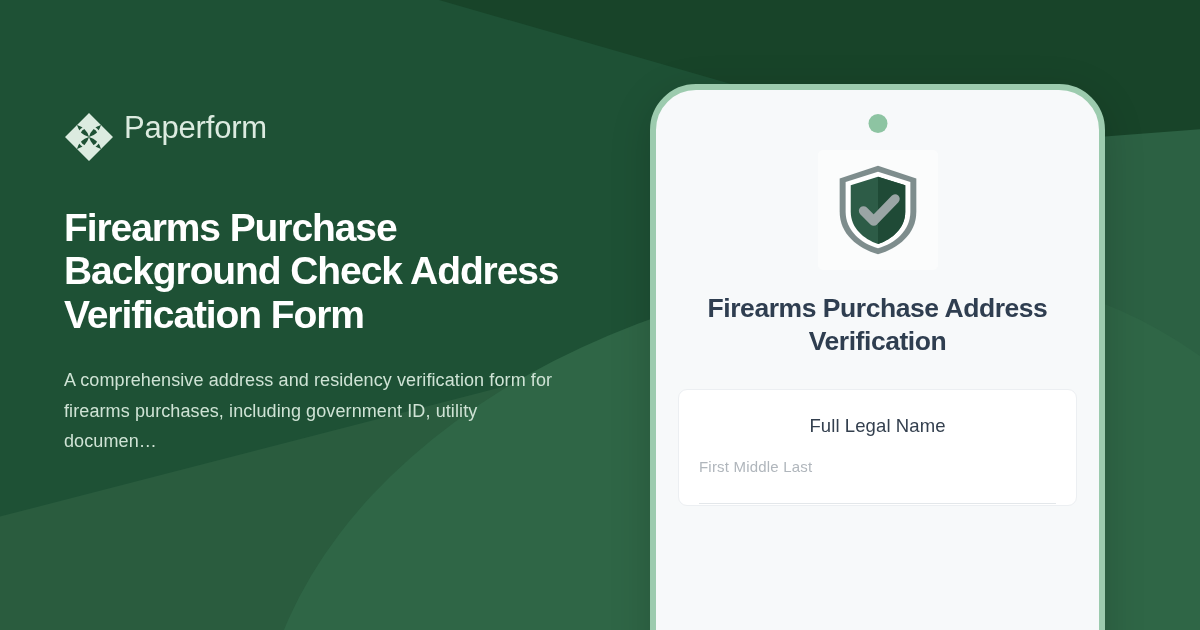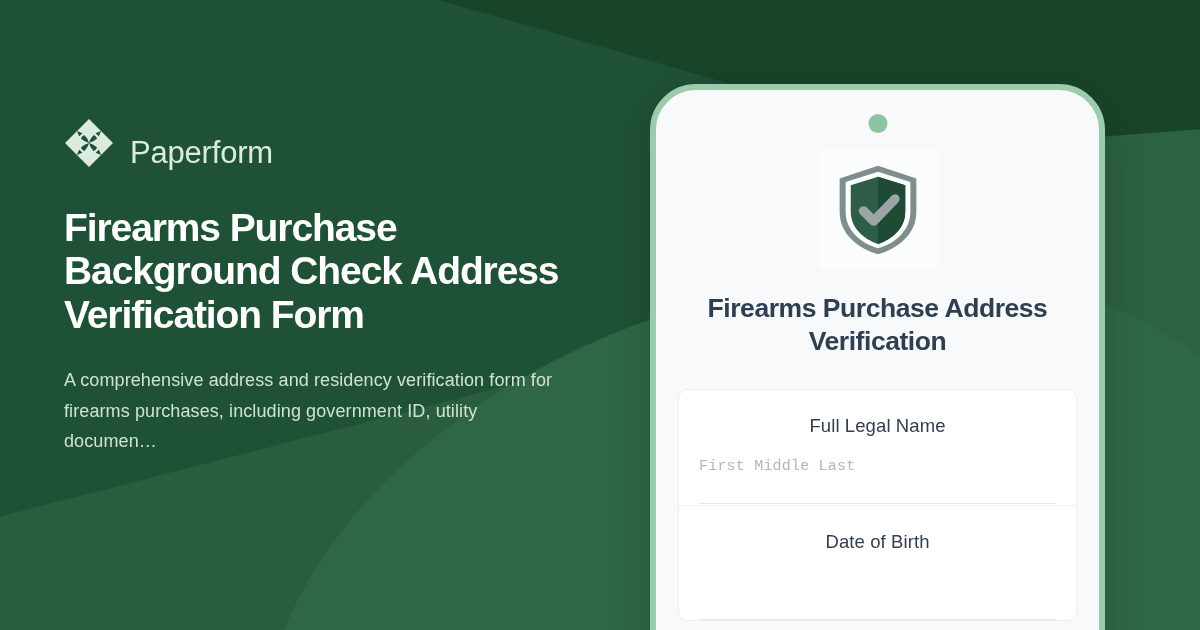--- a/index.html
+++ b/index.html
@@ -50,21 +50,21 @@
   
   #left-panel {
     position:absolute;
     top:0; left:0;
     width:620px; height:630px;
     padding:112px 0 0 64px;
     z-index:5;
   }
 
   
-  #brand-logo { display:flex; align-items:flex-end; gap:16px; height:56px; }
+  #brand-logo { display:flex; align-items:flex-start; gap:10px; height:56px; }
   #logo-mark { width:50px; height:50px; flex:none; display:block; }
   #brand-name {
     font-size:31px;
     font-weight:400;
     letter-spacing:-0.2px;
     color:#dcebe0;
     line-height:1;
   }
 
   
@@ -162,21 +162,20 @@
     letter-spacing:0.1px;
     color:#333f4e;
     line-height:1.2;
   }
   .field-input {
     margin-top:21px;
     height:46px;
     border-bottom:1px solid #e3e7ea;
     display:flex;
     align-items:flex-start;
-    font-family:Liberation Mono, monospace;
   }
   .field-placeholder {
     font-size:15px;
     color:#b0b6bc;
     letter-spacing:0.2px;
     line-height:1.2;
   }
 </style>
 </head>
 <body>
@@ -229,25 +228,19 @@
 
       <div id="form-card">
 
         <div class="form-field">
           <div class="field-label">Full Legal Name</div>
           <div class="field-input">
             <span class="field-placeholder">First Middle Last</span>
           </div>
         </div>
 
-        <div class="form-field">
-          <div class="field-label">Date of Birth</div>
-          <div class="field-input">
-            <span class="field-placeholder"></span>
-          </div>
-        </div>
 
       </div>
 
     </div>
   </div>
 
 </div>
 
 </body></html>

